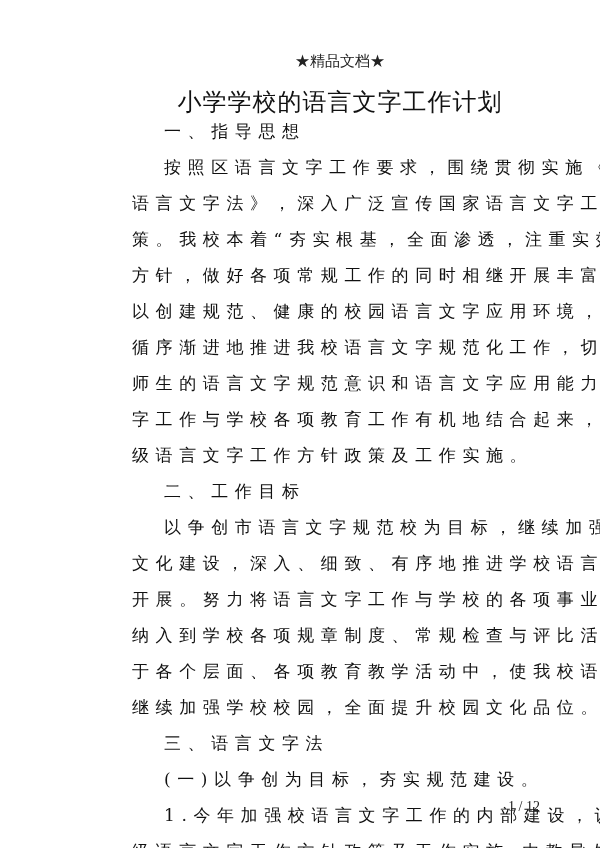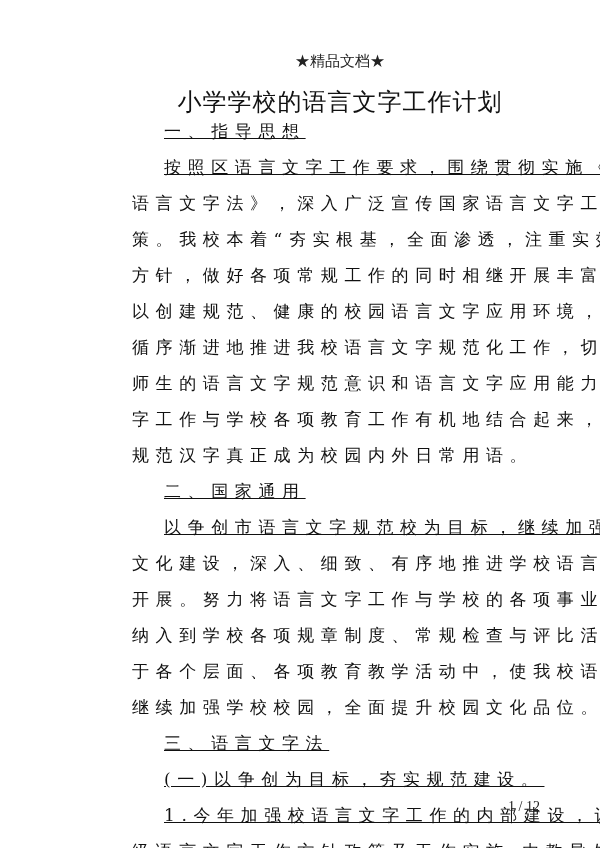--- a/index.html
+++ b/index.html
@@ -11,21 +11,21 @@
   }
   .title {
     position: absolute; left: 0; width: 600px; top: 74px; text-align: center;
     font-family: Liberation Sans, sans-serif; font-size: 24px; color: #111; letter-spacing: 1px;
   }
   .line {
     position: absolute; left: 92px; white-space: nowrap;
     font-family: "DejaVu Serif", serif; font-size: 17px; letter-spacing: 6.6px; color: #111;
     line-height: 22px;
   }
-  .line.indent { left: 124px; text-decoration: underline; }
+  .line.indent { left: 124px; }
   .pagenum {
     position: absolute; left: 468px; top: 787px;
     font-family: "Liberation Serif", serif; font-size: 14px; color: #222;
   }
 </style>
 </head>
 <body>
 
 <div class="page">
   <div class="header">★精品文档★</div>
@@ -34,22 +34,22 @@
   <div id="body-lines">
     <div class="line indent" style="top:108px">一、指导思想</div>
     <div class="line indent" style="top:144px">按照区语言文字工作要求，围绕贯彻实施《国家通用</div>
     <div class="line" style="top:180px">语言文字法》，深入广泛宣传国家语言文字工作的方针、政</div>
     <div class="line" style="top:216px">策。我校本着“夯实根基，全面渗透，注重实效”的12字</div>
     <div class="line" style="top:252px">方针，做好各项常规工作的同时相继开展丰富多彩的活动，</div>
     <div class="line" style="top:288px">以创建规范、健康的校园语言文字应用环境，积极稳妥、</div>
     <div class="line" style="top:324px">循序渐进地推进我校语言文字规范化工作，切实提升我校</div>
     <div class="line" style="top:360px">师生的语言文字规范意识和语言文字应用能力，使语言文</div>
     <div class="line" style="top:396px">字工作与学校各项教育工作有机地结合起来，使普通话、</div>
-    <div class="line" style="top:432px">规范汉字真正成为校园内外日常用语。</div>
-    <div class="line indent" style="top:468px">二、国家通用</div>
+    <div class="line" style="top:432px">级语言文字工作方针政策及工作实施。</div>
+    <div class="line indent" style="top:468px">二、工作目标</div>
     <div class="line indent" style="top:504px">以争创市语言文字规范校为目标，继续加强学校校园</div>
     <div class="line" style="top:540px">文化建设，深入、细致、有序地推进学校语言文字工作的</div>
     <div class="line" style="top:576px">开展。努力将语言文字工作与学校的各项事业结合起来，</div>
     <div class="line" style="top:612px">纳入到学校各项规章制度、常规检查与评比活动中，渗透</div>
     <div class="line" style="top:648px">于各个层面、各项教育教学活动中，使我校语言文字工作</div>
     <div class="line" style="top:684px">继续加强学校校园，全面提升校园文化品位。</div>
     <div class="line indent" style="top:720px">三、语言文字法</div>
     <div class="line indent" style="top:756px">(一)以争创为目标，夯实规范建设。</div>
     <div class="line indent" style="top:792px">1.今年加强校语言文字工作的内部建设，认真贯彻上</div>
     <div class="line" style="top:828px">级语言文字工作方针政策及工作实施;由教导处及年级组长</div>

